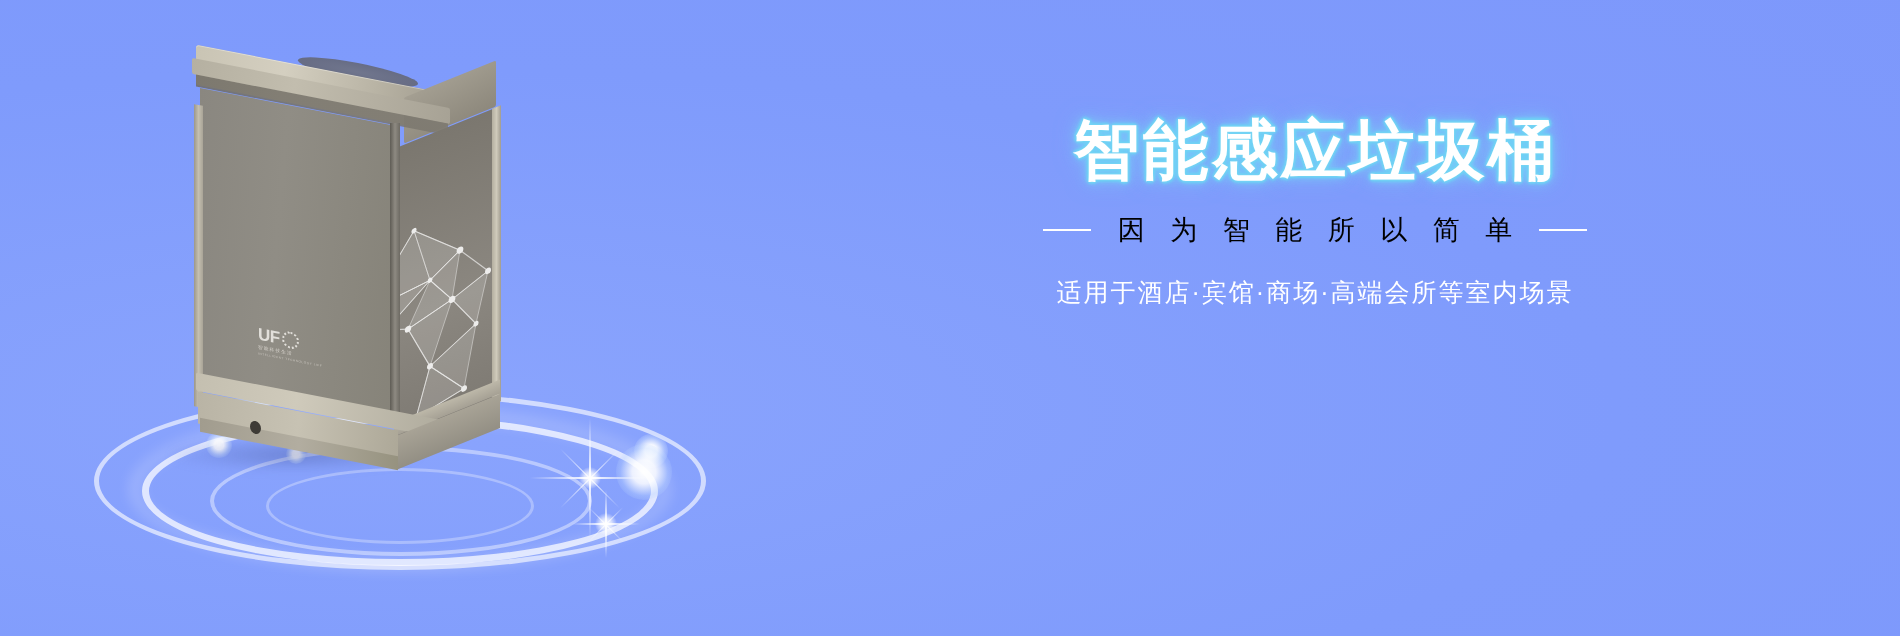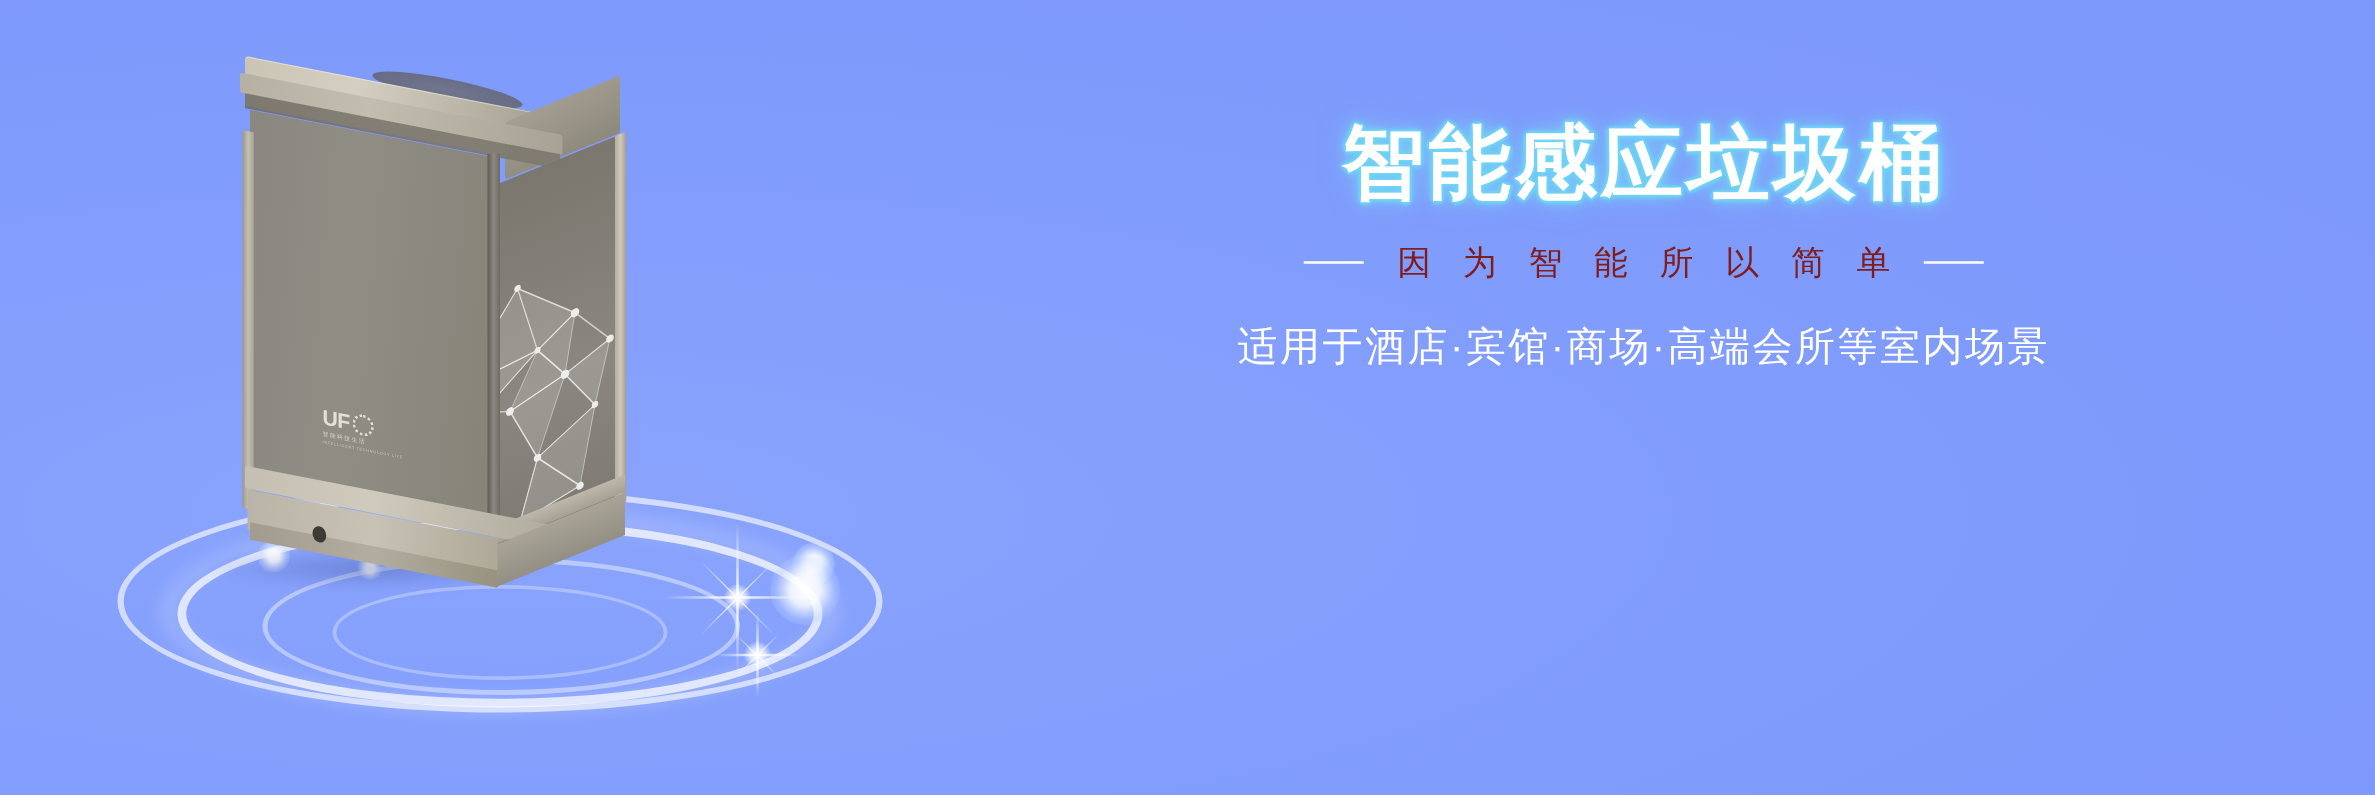--- a/index.html
+++ b/index.html
@@ -233,21 +233,21 @@
     position: absolute; left: 110px; top: 418px; width: 250px; height: 34px;
     background: radial-gradient(ellipse at center, rgba(60,75,140,0.35) 0%, rgba(90,110,190,0.12) 55%, rgba(126,155,252,0) 80%);
     border-radius: 50%;
     filter: blur(4px);
   }
 
   
   .copy {
     position: absolute;
     left: 880px;
-    top: 94px;
+    top: 114px;
     width: 870px;
     text-align: center;
   }
 
   .headline {
     font-size: 66px;
     font-weight: 700;
     color: #ffffff;
     letter-spacing: 3px;
     line-height: 1.12;
@@ -258,21 +258,21 @@
       -2px 0 3px #6fd2f4,
        0 2px 3px #6fd2f4,
        0 -2px 3px #6fd2f4,
        0 0 12px rgba(120,215,248,0.95),
        0 0 22px rgba(120,215,248,0.6);
   }
 
   .subline {
     margin: 24px 0 0 0;
     font-size: 27px;
-    color: #7f1d1d;
+    color: #000000;
     letter-spacing: 9px;
     display: flex;
     align-items: center;
     justify-content: center;
     gap: 18px;
     white-space: nowrap;
   }
   .subline .rule {
     display: inline-block;
     width: 48px; height: 2px;
@@ -290,21 +290,21 @@
     font-weight: 700;
     letter-spacing: 1px;
     padding: 9px 22px 11px 22px;
     border-radius: 9px;
     white-space: nowrap;
     line-height: 1.2;
   }
 
   .scenes {
     margin: 28px 0 0 0;
-    font-size: 32px;
+    font-size: 25px;
     color: #ffffff;
     letter-spacing: 2px;
     white-space: nowrap;
   }
 </style>
 </head>
 <body>
 
 <div class="banner">
 

